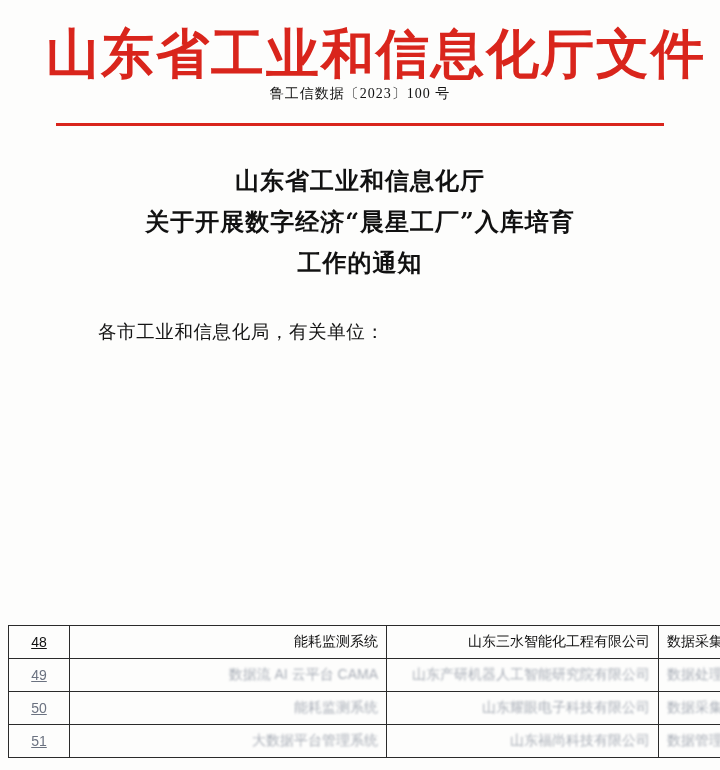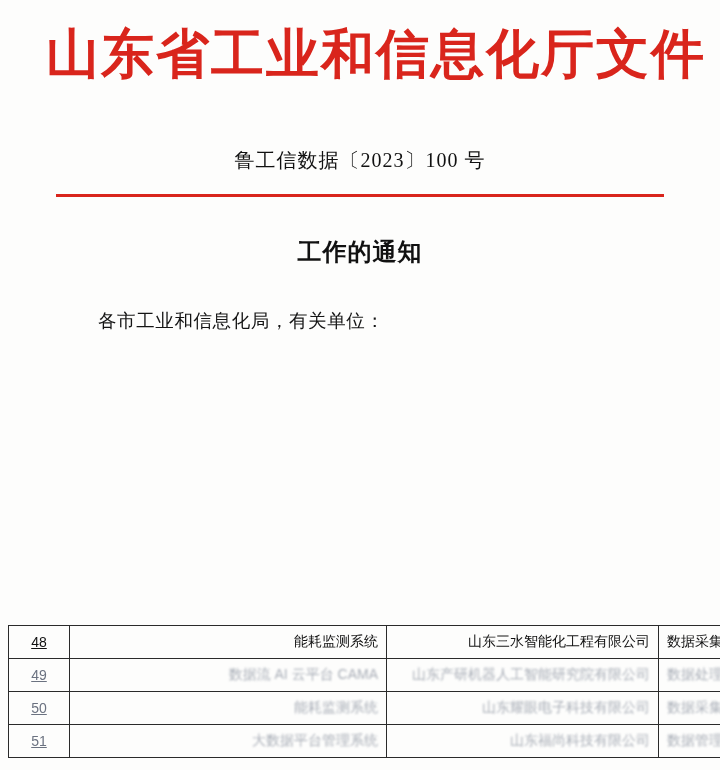--- a/index.html
+++ b/index.html
@@ -33,23 +33,22 @@
     font-size: 53px;
     letter-spacing: 2px;
     line-height: 1.18;
     white-space: nowrap;
     margin-left: 32px;
   }
 
   
   .doc-number {
     text-align: center;
-    font-size: 20px;
+    font-size: 14px;
     color: #111;
-    margin-top: 62px;
     letter-spacing: 1px;
     font-family: "Liberation Serif", serif;
   }
 
   
   .red-rule {
     width: 608px;
     height: 3px;
     background: #d9251c;
     margin: 20px auto 0 auto;
@@ -137,20 +136,22 @@
 
   <div class="masthead">
     <div class="masthead-title">山东省工业和信息化厅文件</div>
   </div>
 
   <div class="doc-number">鲁工信数据〔2023〕100 号</div>
 
   <div class="red-rule"></div>
 
   <div class="doc-title">
+    <div>山东省工业和信息化厅</div>
+    <div>关于开展数字经济“晨星工厂”入库培育</div>
     <div>工作的通知</div>
   </div>
 
   <div class="body-wrap">
     <div class="salutation">各市工业和信息化局，有关单位：</div>
   </div>
 
   <div class="table-area">
     <table class="rows">
       <tbody>

